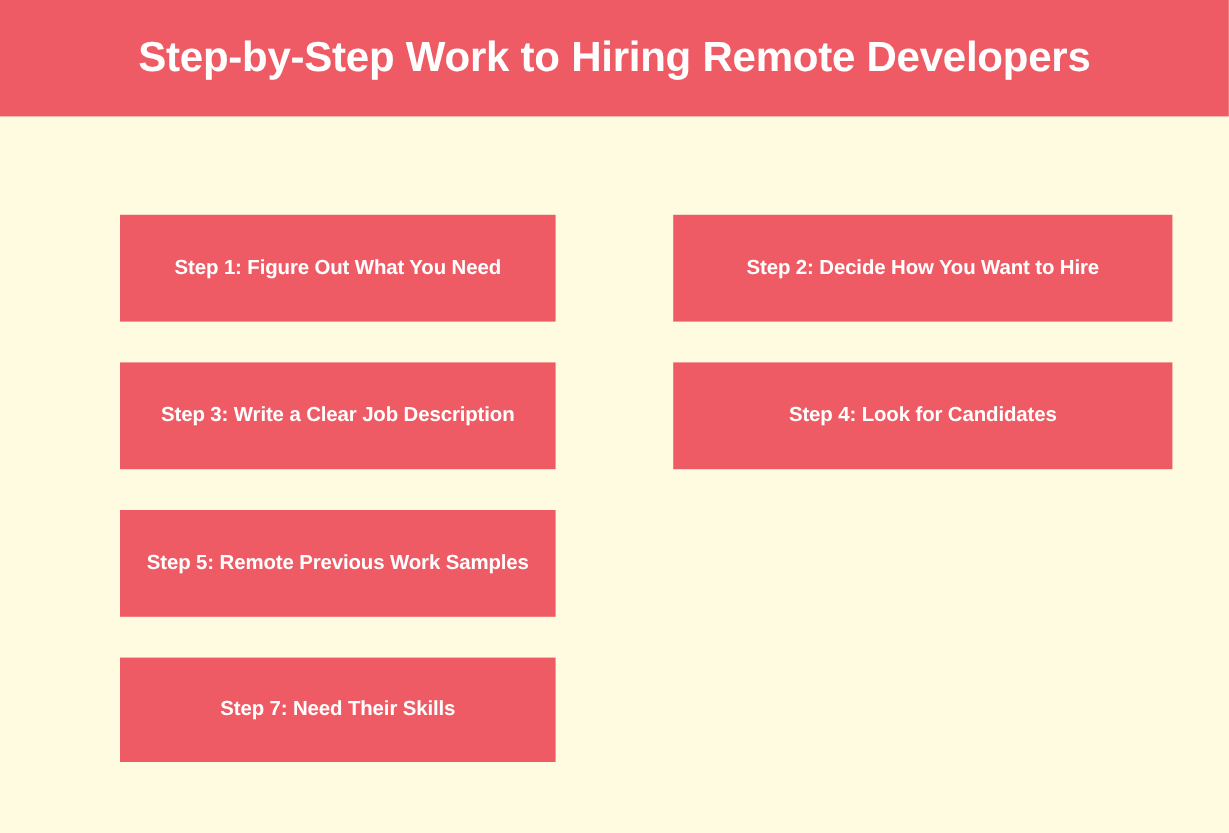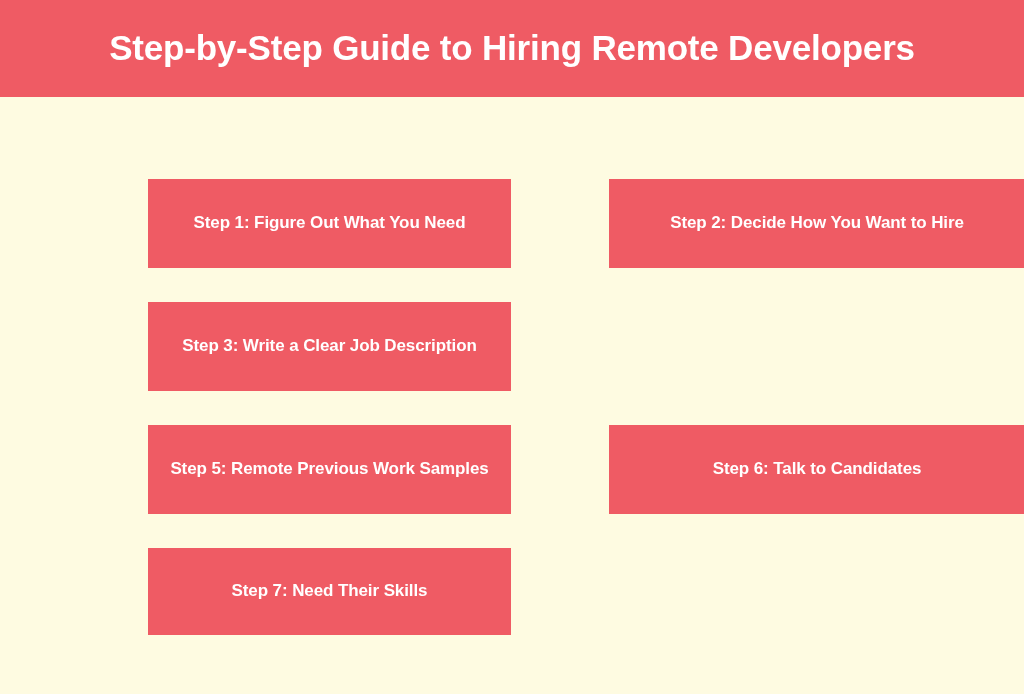--- a/index.html
+++ b/index.html
@@ -54,64 +54,63 @@
     display: flex;
     align-items: center;
     justify-content: center;
     text-align: center;
     box-sizing: border-box;
     padding: 6px 14px;
     font-size: 17px;
     font-weight: bold;
     line-height: 1.42;
     letter-spacing: -0.1px;
-    margin-left: 48px;
   }
   .col-left  { left: 0px;   width: 363px; }
   .col-right { left: 461px; width: 416px; }
   .row-1 { top: 0px;   height: 89px; }
   .row-2 { top: 123px; height: 89px; }
   .row-3 { top: 246px; height: 89px; }
   .row-4 { top: 369px; height: 87px; }
   .step-label {
     display: block;
     max-width: 100%;
   }
 </style>
 </head>
 <body>
 
 <div class="page">
 
   <div class="banner">
-    <div class="banner-title">Step-by-Step Guide to Hiring Remote Developers</div>
+    <div class="banner-title">Step-by-Step Work to Hiring Remote Developers</div>
   </div>
 
   <div class="steps-grid">
 
     <div class="step-box col-left row-1">
       <span class="step-label">Step 1: Figure Out What You Need</span>
     </div>
 
     <div class="step-box col-right row-1">
       <span class="step-label">Step 2: Decide How You Want to Hire</span>
     </div>
 
     <div class="step-box col-left row-2">
       <span class="step-label">Step 3: Write a Clear Job Description</span>
     </div>
 
+    <div class="step-box col-right row-2">
+      <span class="step-label">Step 4: Look for Candidates</span>
+    </div>
 
     <div class="step-box col-left row-3">
       <span class="step-label">Step 5: Remote Previous Work Samples</span>
     </div>
 
-    <div class="step-box col-right row-3">
-      <span class="step-label">Step 6: Talk to Candidates</span>
-    </div>
 
     <div class="step-box col-left row-4">
       <span class="step-label">Step 7: Need Their Skills</span>
     </div>
 
 
   </div>
 
 </div>
 

